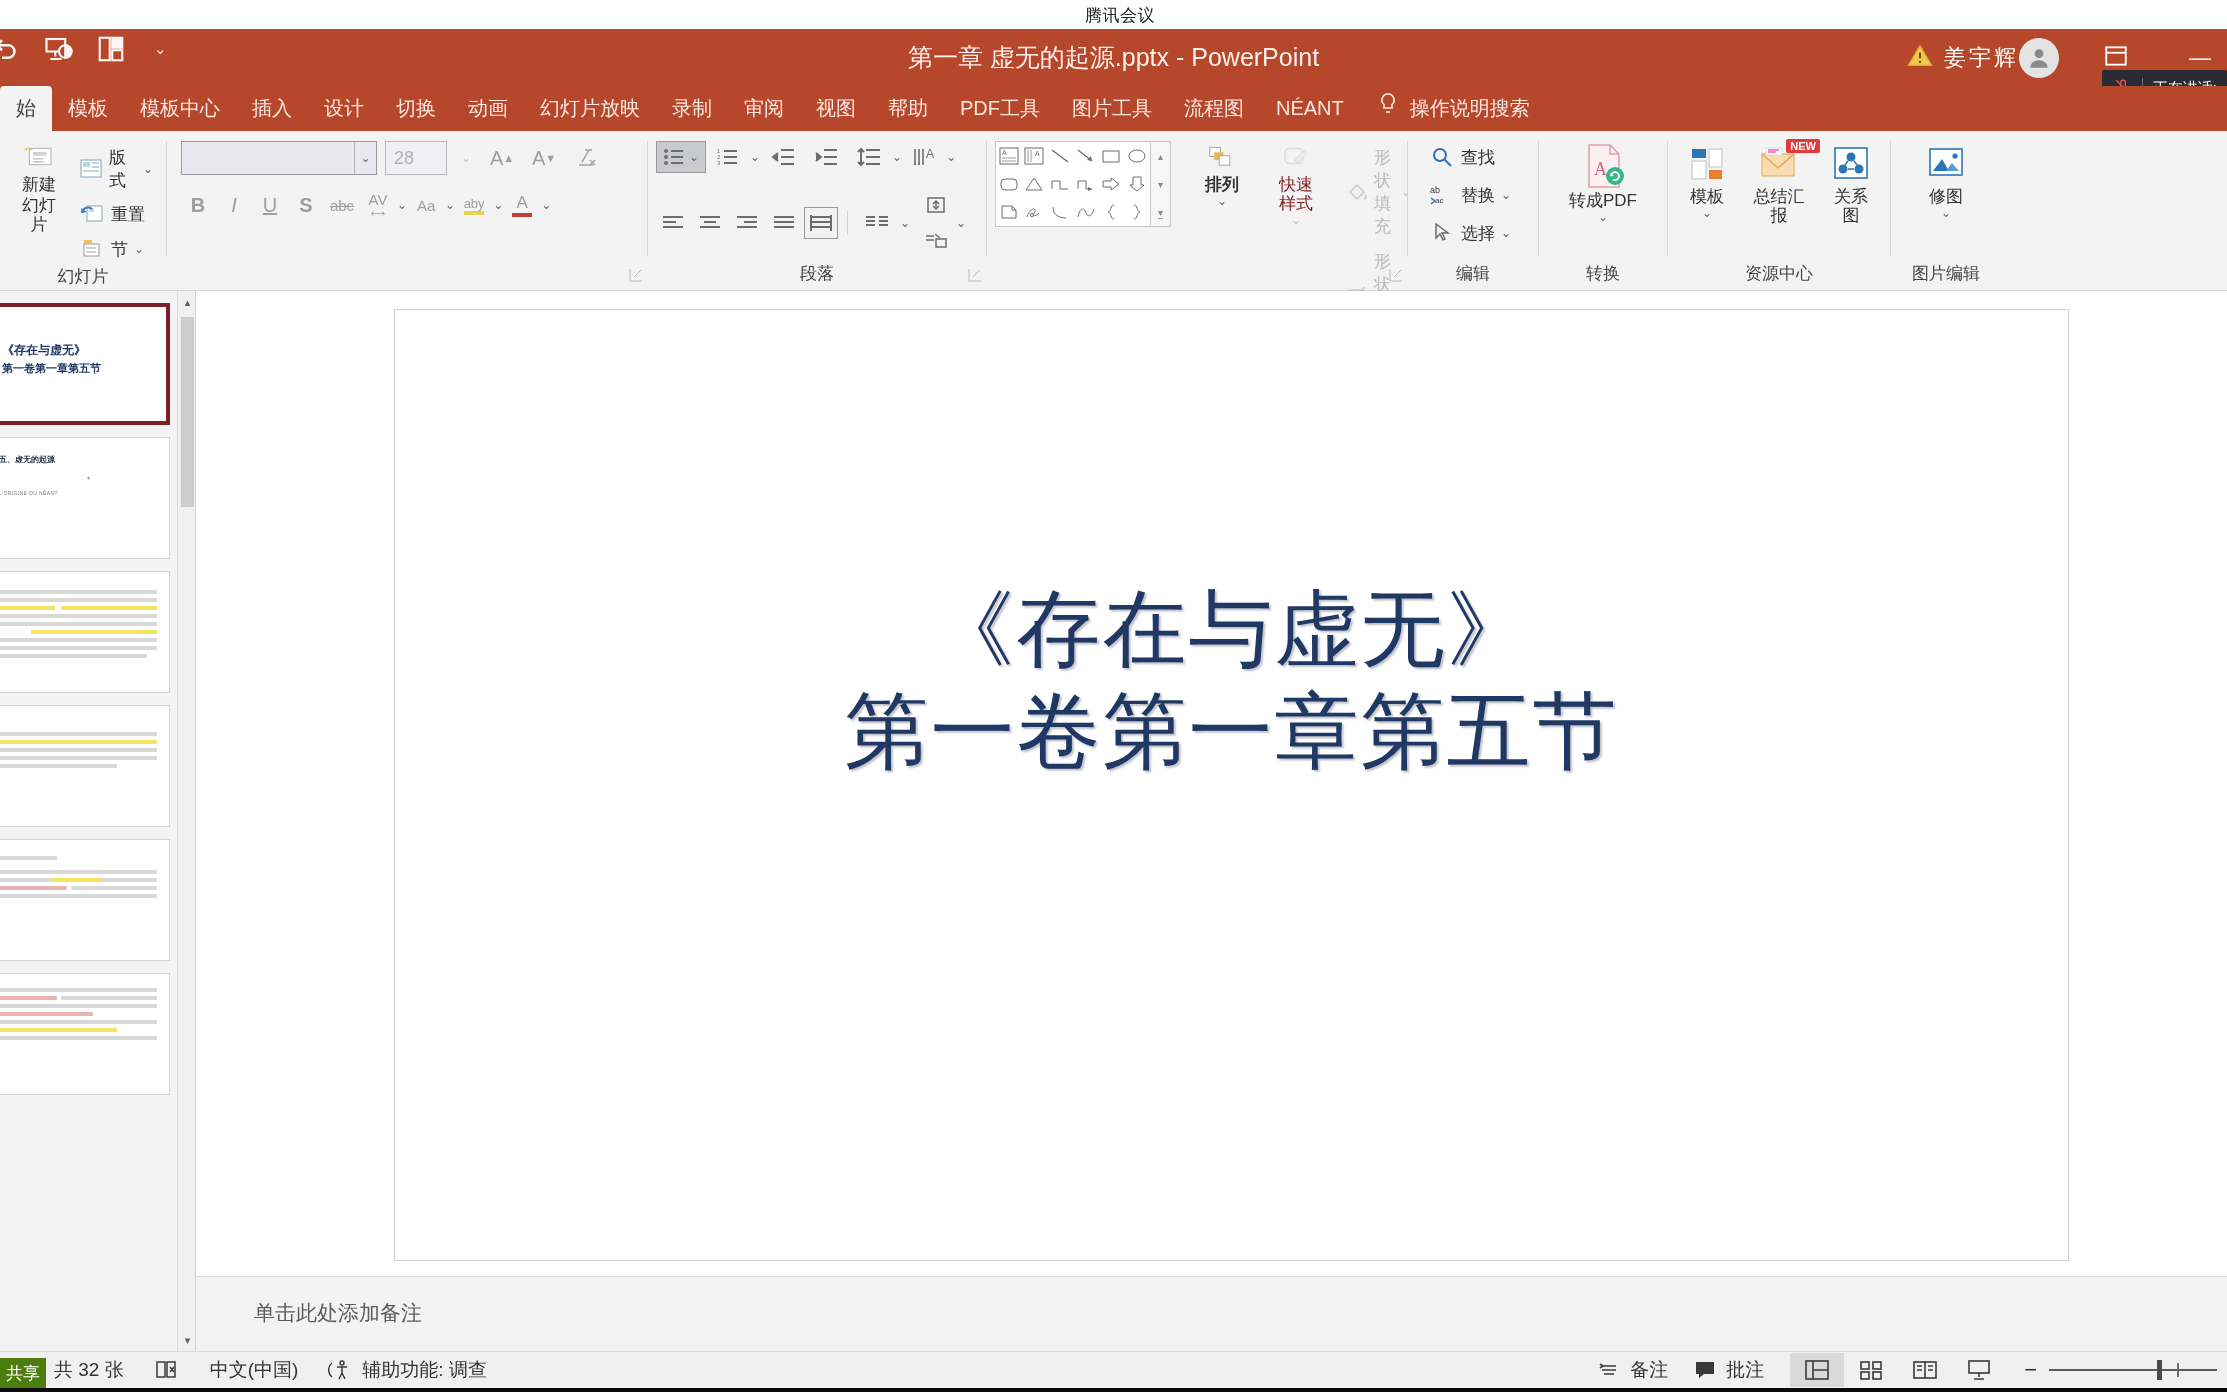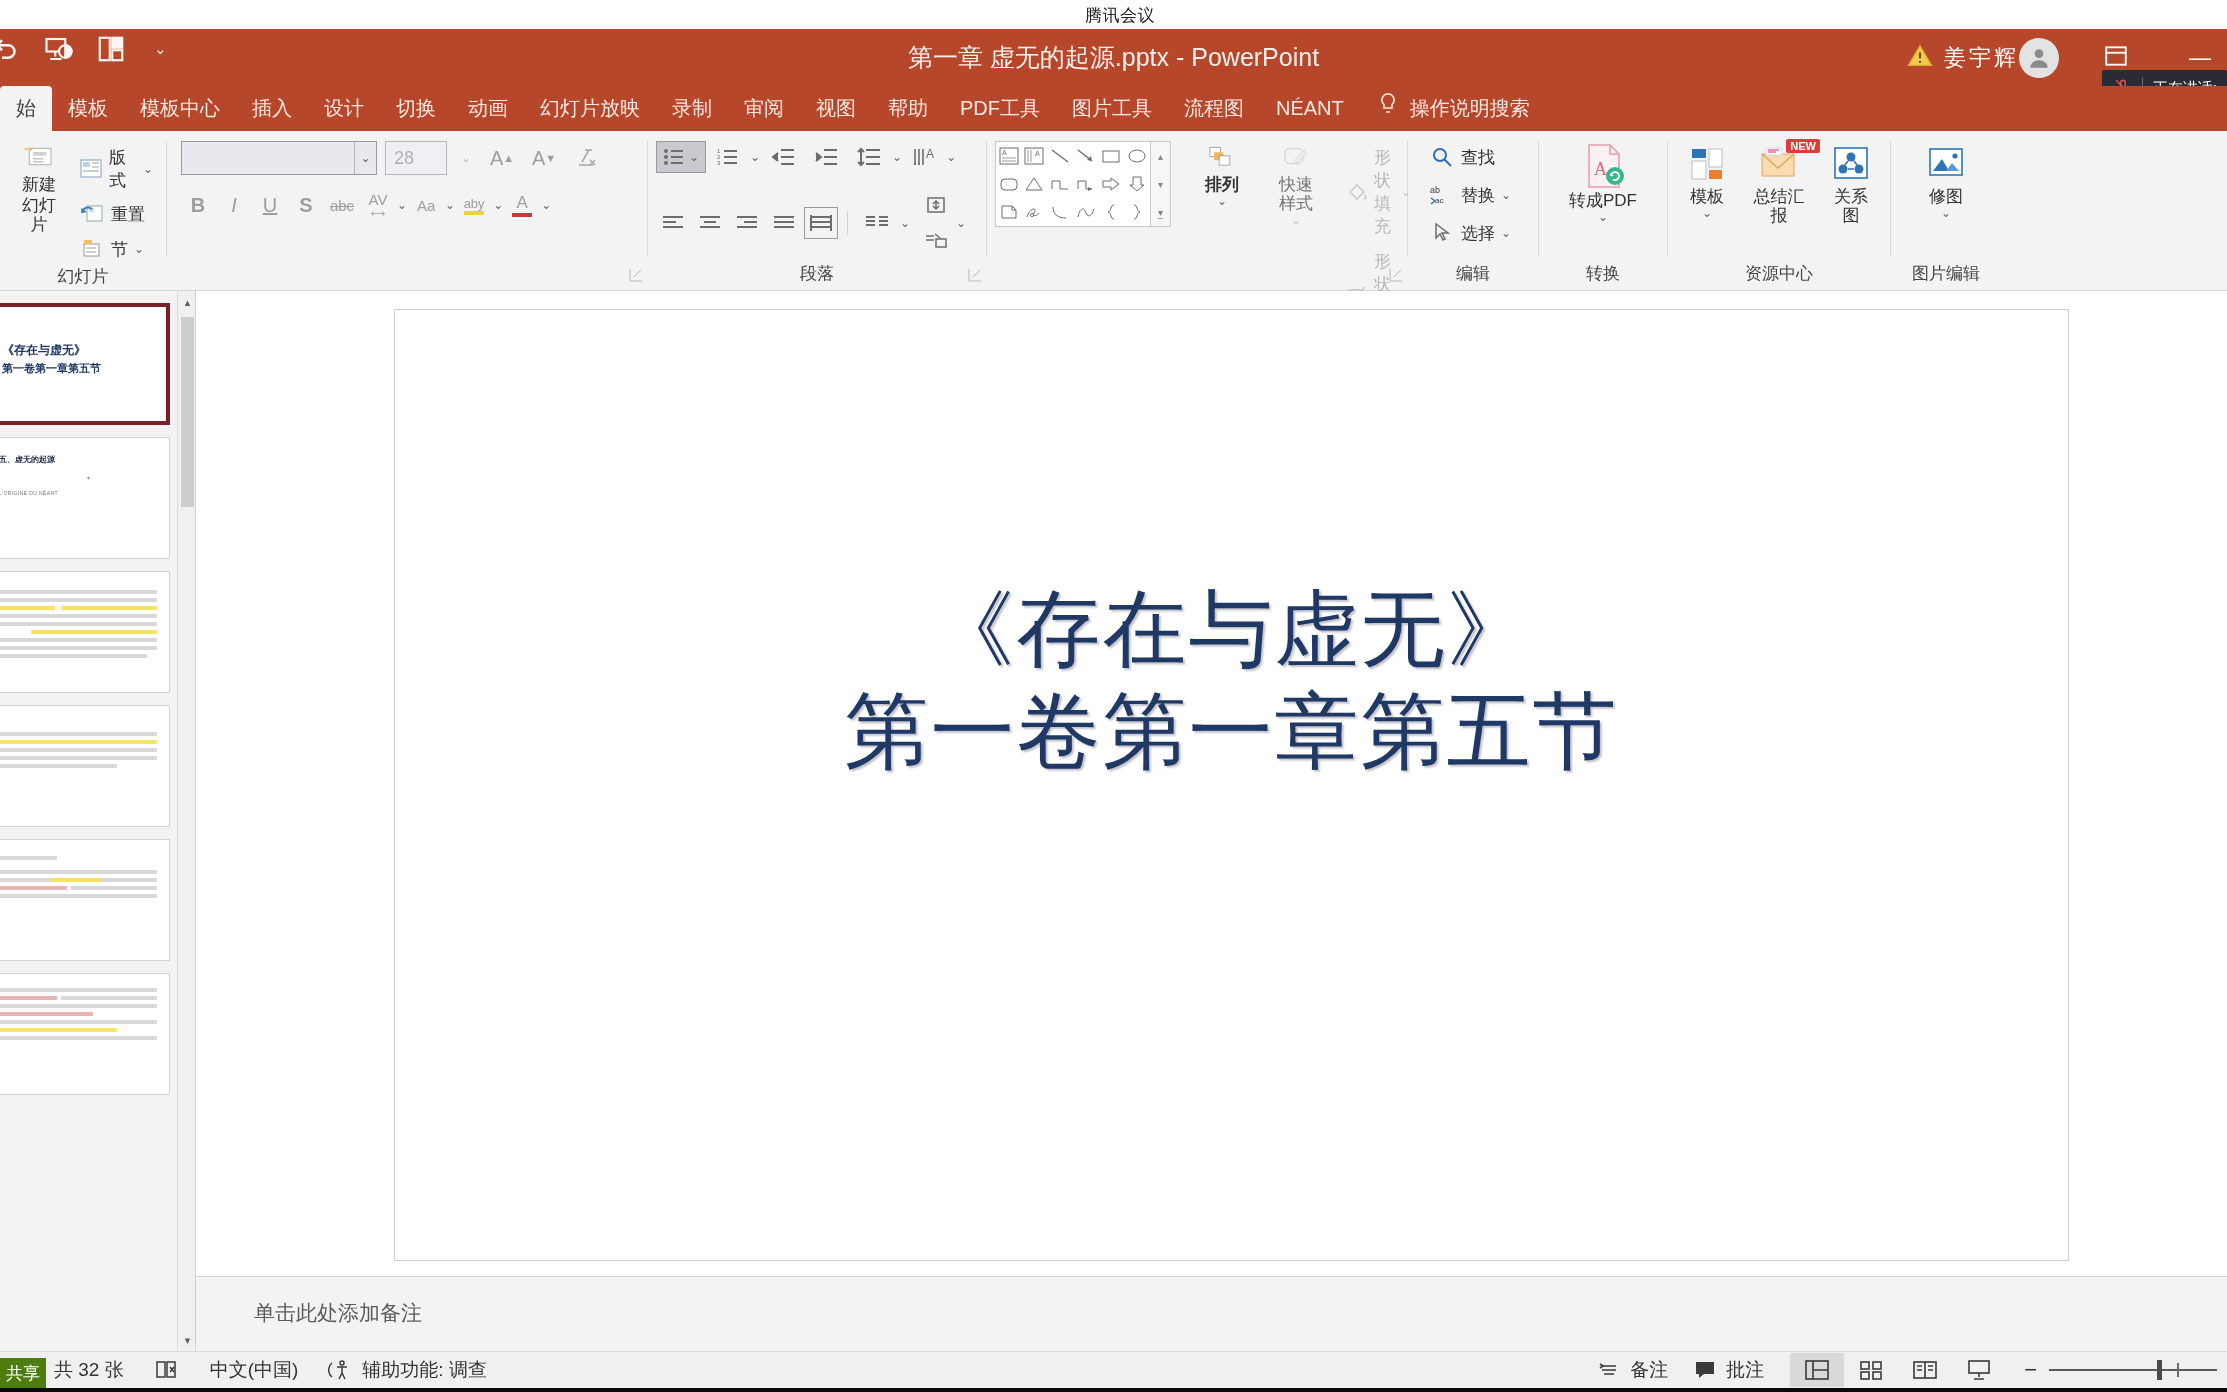--- a/index.html
+++ b/index.html
@@ -83,21 +83,21 @@
     text-align: center; font-size: 17px; color: #444; height: 28px; line-height: 24px;
   }
   .group-sep { width: 1px; background: #d9d9d9; margin: 10px 0 34px 0; }
   .dlg-launcher { position: absolute; right: 4px; bottom: 4px; opacity: .55; }
 
   .bigbtn {
     display: flex; flex-direction: column; align-items: center; justify-content: flex-start;
     min-width: 62px; padding: 2px 6px; font-size: 17px; color: #333;
   }
   .bigbtn .lbl { text-align: center; line-height: 1.12; margin-top: 2px; }
-  .bigbtn .lbl.dim { color: #737373; }
+  .bigbtn .lbl.dim { color: #7f1d1d; }
   .smallbtn { display: flex; align-items: center; gap: 6px; font-size: 17px; color: #333; padding: 3px 5px; }
   .smallbtn.dim { color: #b9b9b9; }
   .caret { font-size: 12px; color: #666; }
   .caret.dim { color: #c0c0c0; }
 
   .fontname-box {
     width: 196px; height: 34px; background: #e8e8ee; border: 1px solid #9b9b9b;
     display: flex; align-items: center; justify-content: flex-end;
   }
   .fontname-drop { width: 22px; height: 32px; border-left: 1px solid #b5b5b5; display:flex; align-items:center; justify-content:center; }

